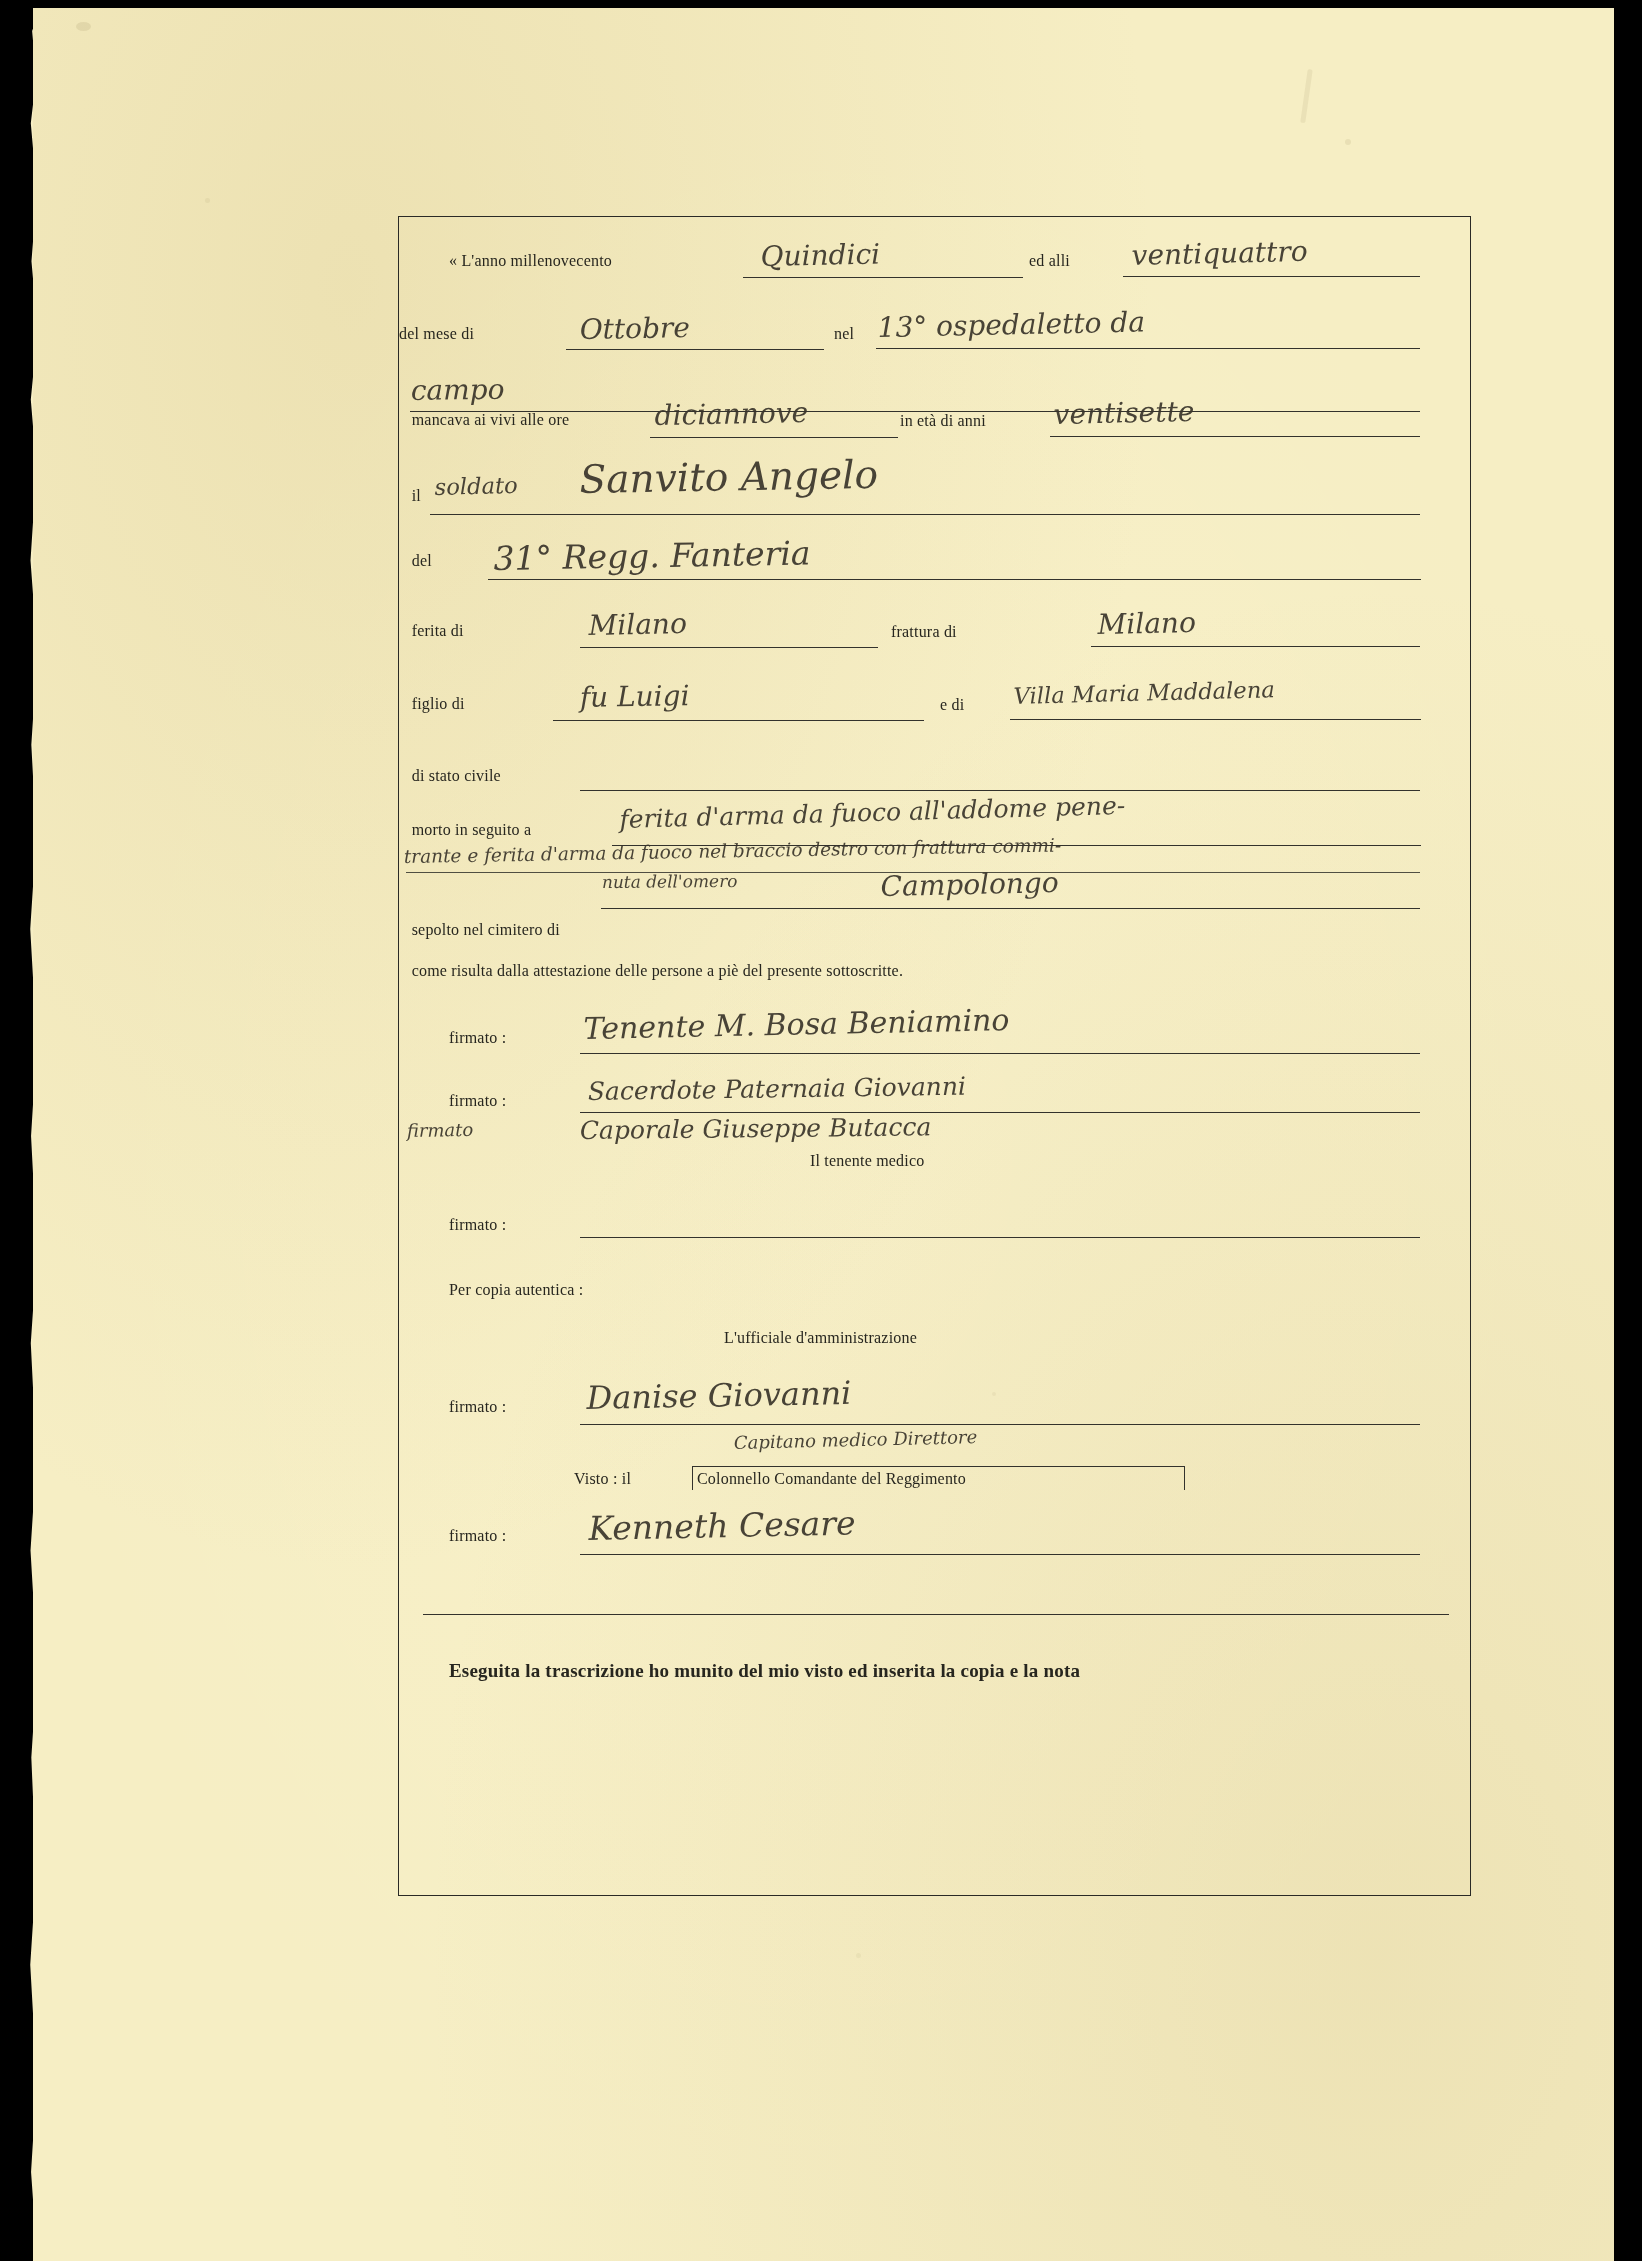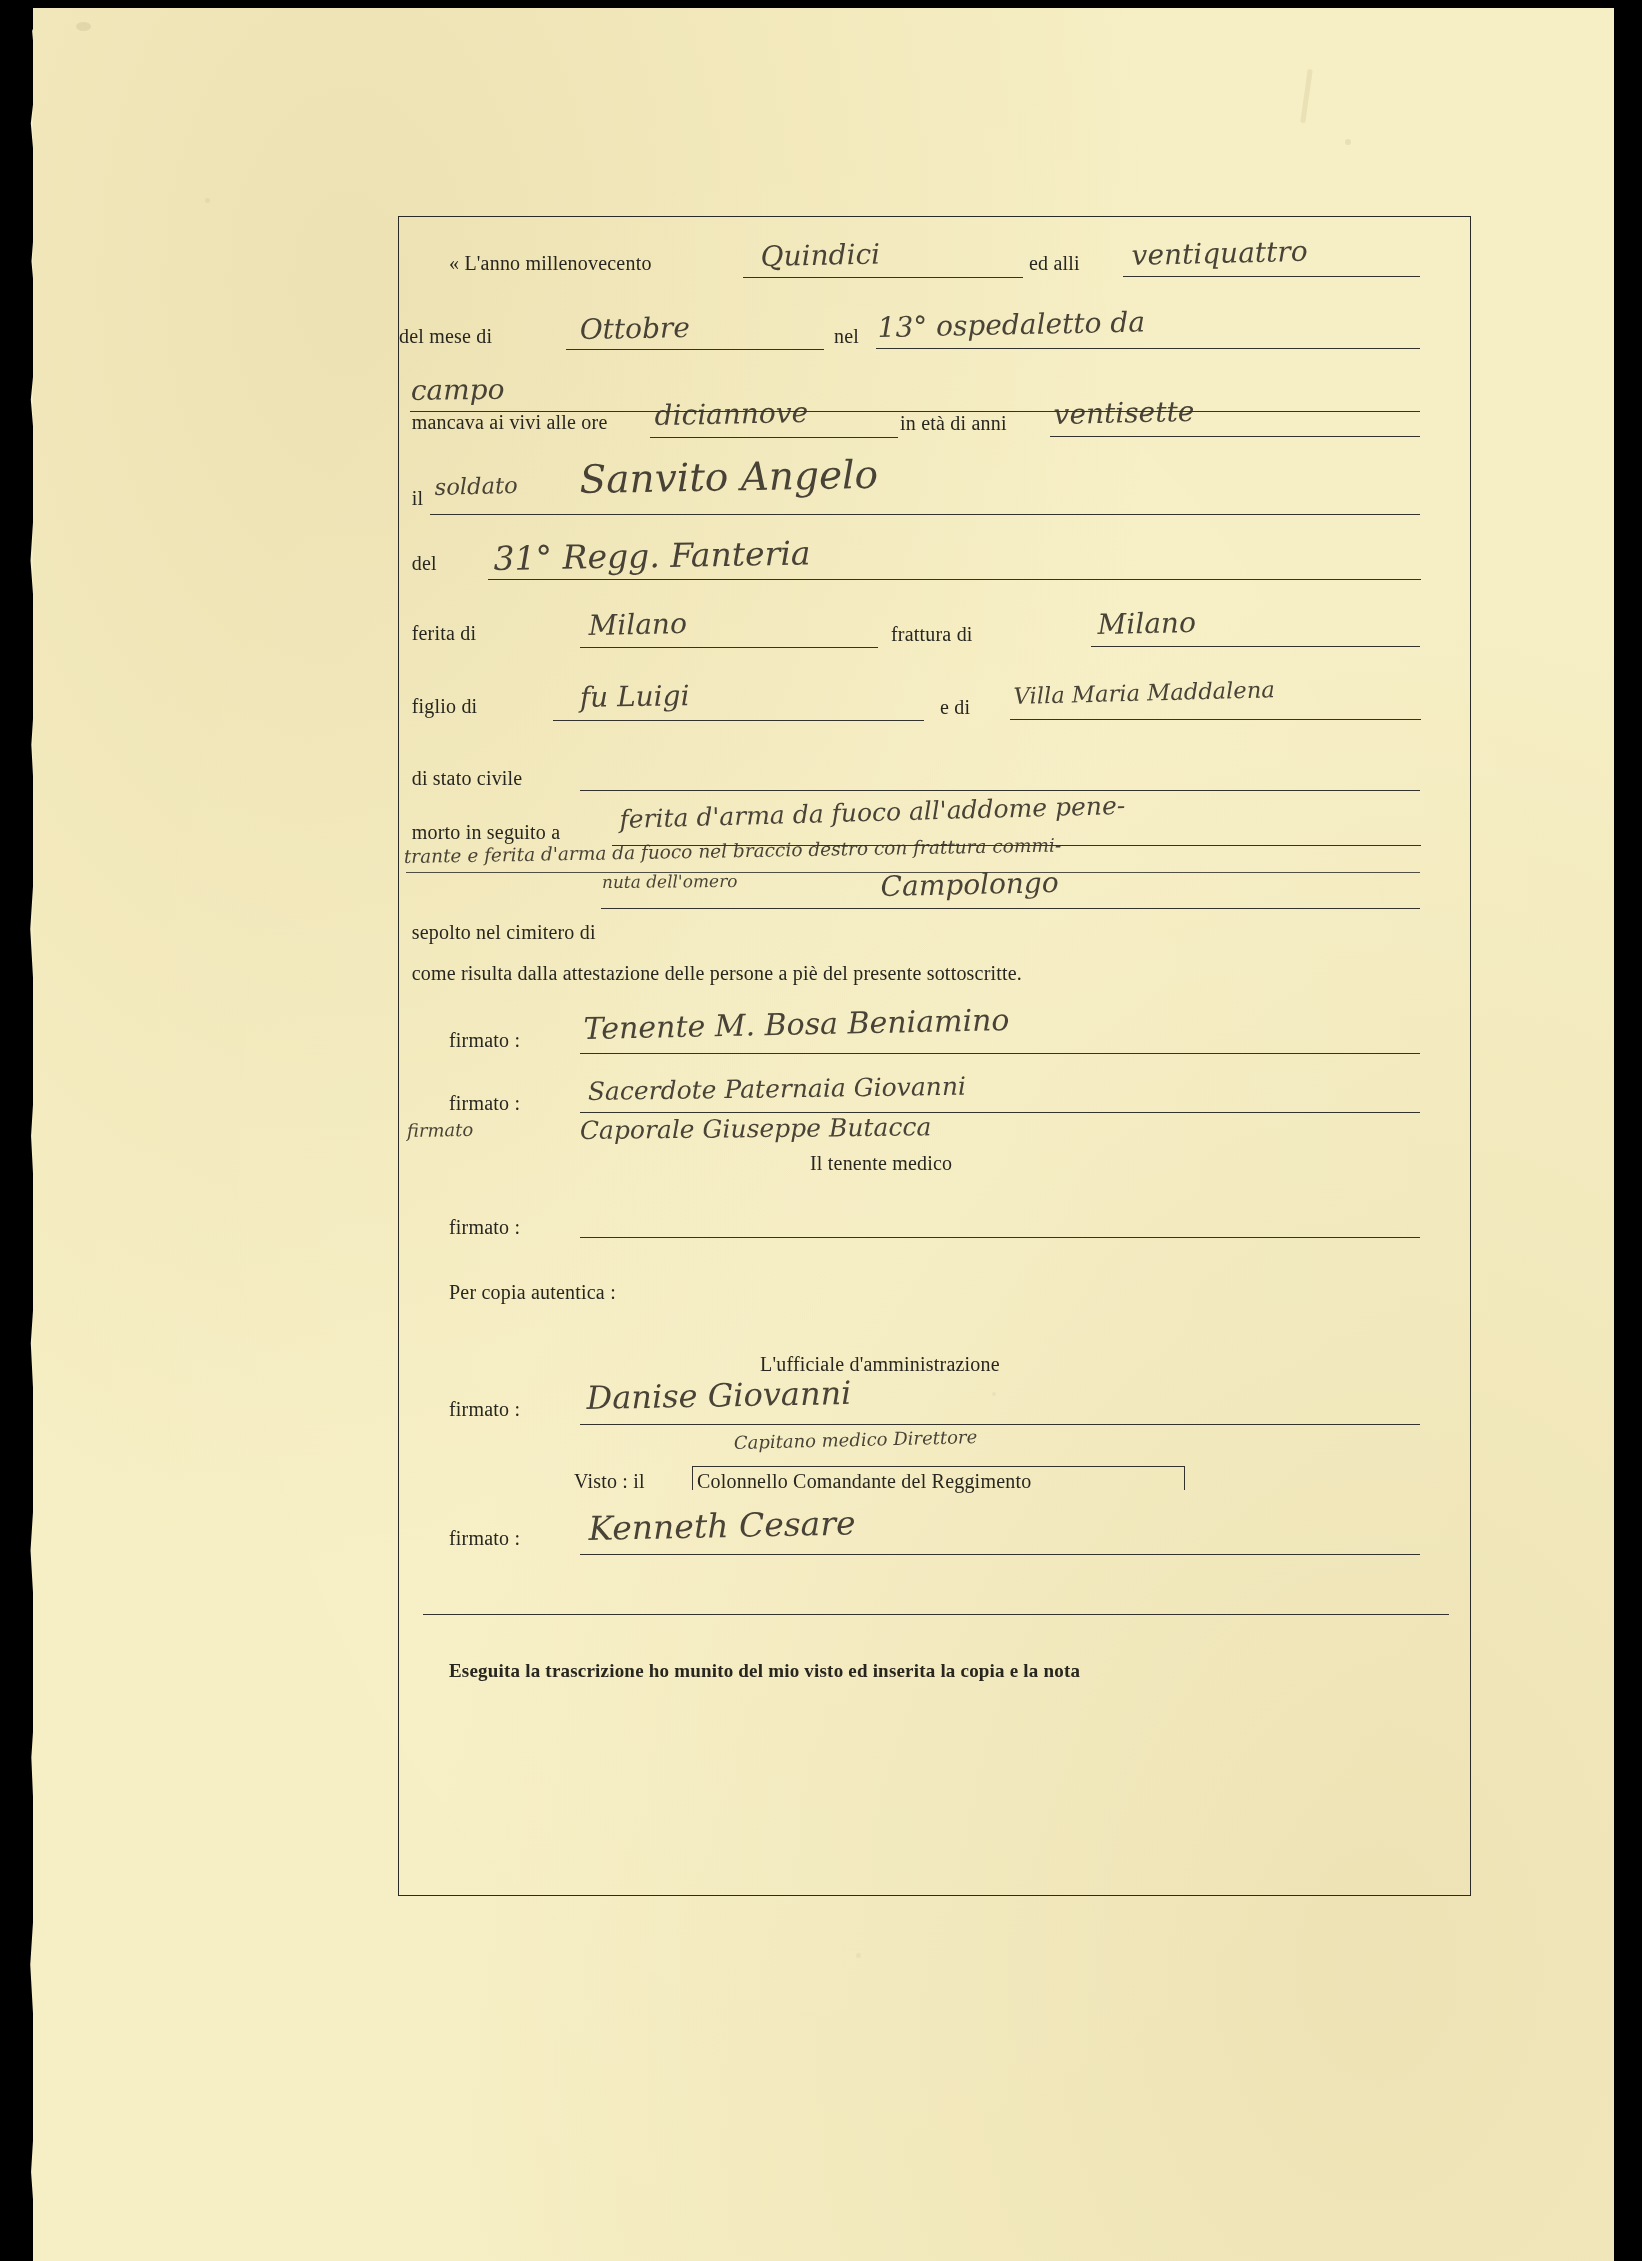--- a/index.html
+++ b/index.html
@@ -82,21 +82,21 @@
   .rule {
     position: absolute;
     border-bottom: 1.1px solid #33322c;
     height: 0;
   }
 
   .printed {
     position: absolute;
     font-family: "Liberation Serif", serif;
     color: #27261f;
-    font-size: 20px;
+    font-size: 16px;
     letter-spacing: 0.2px;
     white-space: nowrap;
   }
   .printed.bold { font-weight: bold; }
 
   .hand {
     position: absolute;
     font-family: "DejaVu Serif", serif;
     font-style: italic;
     color: #3a352b;
@@ -226,21 +226,21 @@
       <div class="hand sm" style="left:181px; top:899px; transform:rotate(-0.6deg); font-size:25px;">Caporale Giuseppe Butacca</div>
 
       <div class="printed" style="left:379px; top:935px;margin-left:32px;">Il tenente medico</div>
 
       <div class="printed" style="left:50px; top:999px;">firmato :</div>
       <div class="hand sm" style="left:190px; top:986px;"></div>
       <div class="rule" style="left:181px; top:1020px; width:840px;"></div>
 
       <div class="printed" style="left:50px; top:1064px;">Per copia autentica :</div>
 
-      <div class="printed" style="left:325px; top:1136px;margin-left:36px;">L'ufficiale d'amministrazione</div>
+      <div class="printed" style="left:325px; top:1112px;">L'ufficiale d'amministrazione</div>
 
       <div class="printed" style="left:50px; top:1181px;">firmato :</div>
       <div class="hand med" style="left:188px; top:1162px; transform:rotate(-1.1deg); font-size:32px;">Danise Giovanni</div>
       <div class="rule" style="left:181px; top:1207px; width:840px;"></div>
 
       <div class="hand xs" style="left:335px; top:1215px; transform:rotate(-1.4deg); font-size:18px;">Capitano medico Direttore</div>
 
       <div class="printed" style="left:175px; top:1253px;">Visto : il</div>
       <div class="boxed" style="left:293px; top:1249px; width:493px; height:24.4px;"></div>
       <div class="printed" style="left:298px; top:1253px;">Colonnello Comandante del Reggimento</div>

